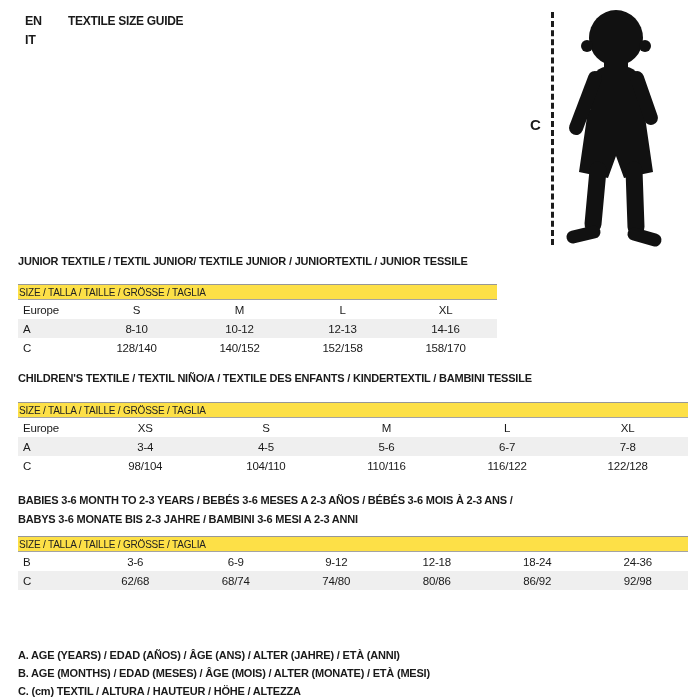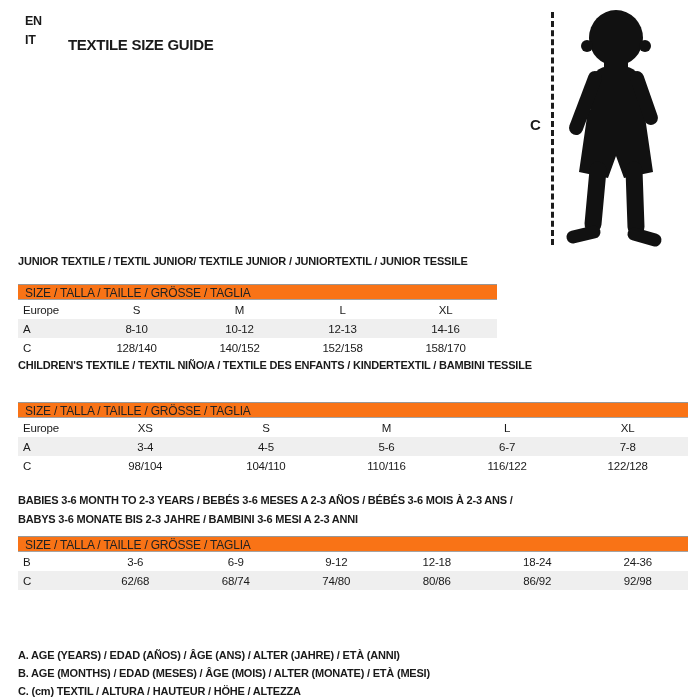--- a/index.html
+++ b/index.html
@@ -4,34 +4,34 @@
 <style>
   html,body{margin:0;padding:0;background:#fff;}
   #canvas{
     position:relative;width:700px;height:700px;background:#ffffff;overflow:hidden;
     font-family:"Liberation Sans", sans-serif;color:#1a1a1a;
   }
   
   .lang-block{position:absolute;left:25px;top:14px;}
   .lang-row{display:flex;height:19px;}
   .lang-code{width:43px;font-size:12.5px;font-weight:700;letter-spacing:-0.3px;}
-  .lang-label{font-size:15px;font-weight:700;letter-spacing:-0.3px;margin-top:22px;}
+  .lang-label{font-size:12px;font-weight:700;letter-spacing:-0.3px;}
   
   .dash-line{position:absolute;left:551px;top:12px;height:233px;border-left:3px dashed #1c1c1c;}
   .measure-c{position:absolute;left:530px;top:116px;font-size:15px;font-weight:700;}
   .baby-svg{position:absolute;left:560px;top:6px;}
   
   .sec-title{position:absolute;left:18px;font-size:11px;font-weight:700;letter-spacing:-0.2px;line-height:19px;white-space:nowrap;}
   
   .tbl{position:absolute;left:18px;}
   .t-w1{width:479px;}
   .t-w2{width:670px;}
   .hdr-bar{
-    height:16px;background:#f97316;border-top:1px solid #979797;border-bottom:1px solid #a3a3a3;
-    font-size:12px;line-height:16px;padding-left:7px;letter-spacing:-0.2px;color:#222;
+    height:16px;background:#fde047;border-top:1px solid #979797;border-bottom:1px solid #a3a3a3;
+    font-size:10px;line-height:16px;padding-left:1px;letter-spacing:-0.2px;color:#222;
     box-sizing:border-box;
   }
   .t-row{display:grid;align-items:center;height:19px;font-size:11.5px;letter-spacing:-0.2px;}
   .cols4{grid-template-columns:67px repeat(4,1fr);}
   .cols5{grid-template-columns:67px repeat(5,1fr);}
   .cols6{grid-template-columns:67px repeat(6,1fr);}
   .t-row.shade{background:#efefef;}
   .row-label{padding-left:5px;}
   .cell{text-align:center;}
   
@@ -91,21 +91,21 @@
     </div>
     <div class="t-row cols4">
       <span class="row-label">C</span>
       <span class="cell">128/140</span>
       <span class="cell">140/152</span>
       <span class="cell">152/158</span>
       <span class="cell">158/170</span>
     </div>
   </div>
 
-  <div class="sec-title" style="top:356px;">CHILDREN'S TEXTILE / TEXTIL NIÑO/A / TEXTILE DES ENFANTS / KINDERTEXTIL / BAMBINI TESSILE</div>
+  <div class="sec-title" style="top:369px;">CHILDREN'S TEXTILE / TEXTIL NIÑO/A / TEXTILE DES ENFANTS / KINDERTEXTIL / BAMBINI TESSILE</div>
   <div class="tbl t-w2" style="top:402px;">
     <div class="hdr-bar">SIZE / TALLA / TAILLE / GRÖSSE / TAGLIA</div>
     <div class="t-row cols5">
       <span class="row-label">Europe</span>
       <span class="cell">XS</span>
       <span class="cell">S</span>
       <span class="cell">M</span>
       <span class="cell">L</span>
       <span class="cell">XL</span>
     </div>

